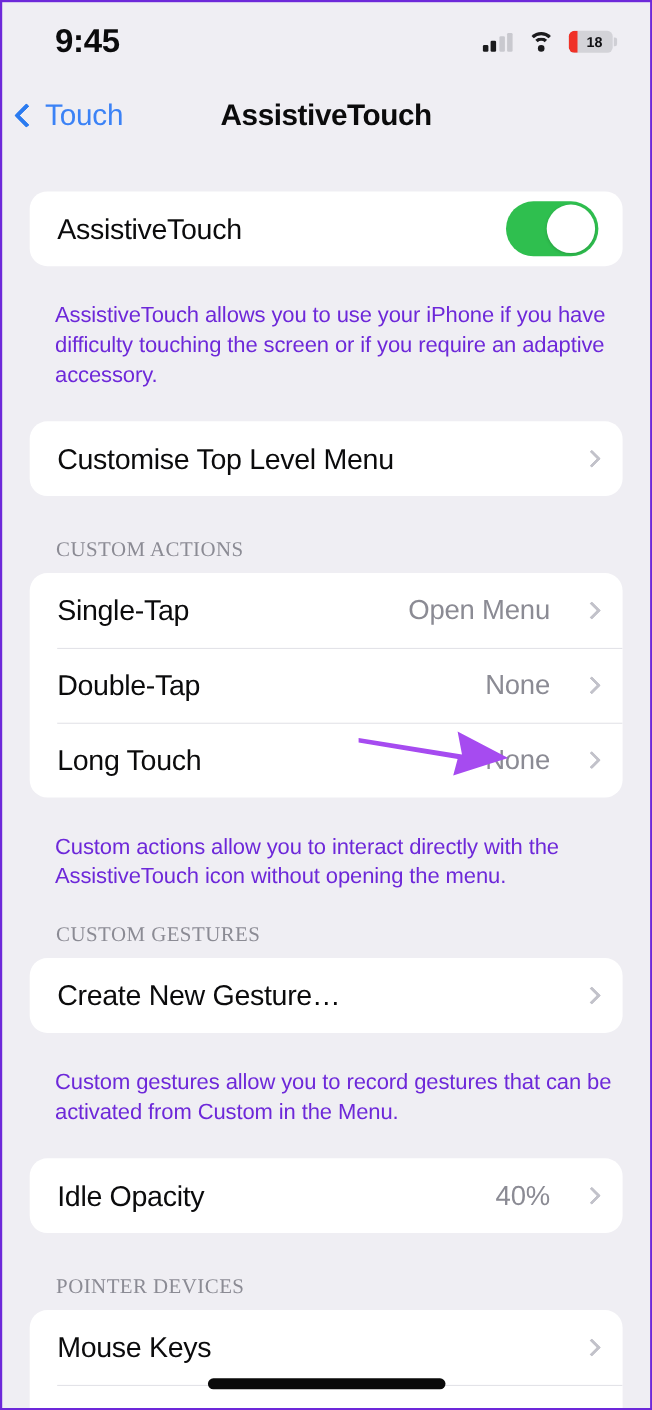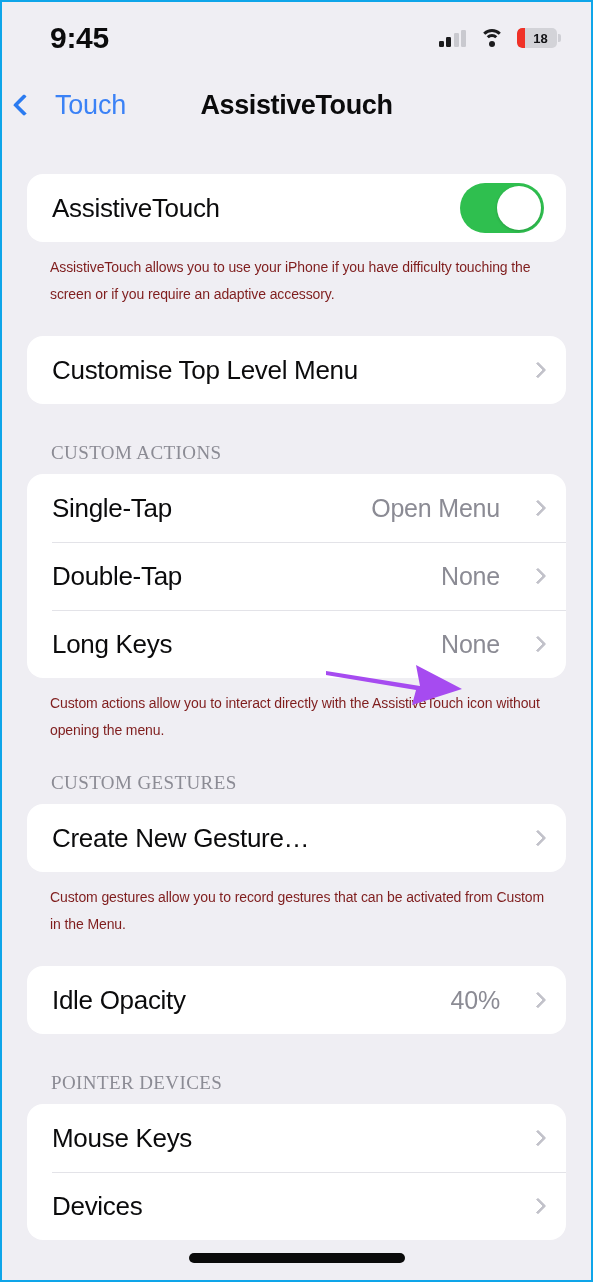--- a/index.html
+++ b/index.html
@@ -6,21 +6,21 @@
   html, body { width:593px; height:1282px; }
   body {
     font-family: "Liberation Sans", sans-serif;
     background:#efeef3;
     overflow:hidden;
   }
   .frame {
     position:relative;
     width:593px; height:1282px;
     background:#efeef3;
-    border:2px solid #0ea5e9;
+    border:2px solid #6d28d9;
     overflow:hidden;
   }
 
   
   .statusbar {
     position:relative;
     height:72px;
     display:flex; align-items:center;
     justify-content:space-between;
     padding:0 34px 0 48px;
@@ -68,21 +68,21 @@
     position:absolute; right:-3.5px; top:6px; width:2.5px; height:8px;
     background:#cfcfd5; border-radius:0 2px 2px 0;
   }
 
   
   .navbar {
     position:relative; height:62px;
     display:flex; align-items:center;
   }
   .back {
-    display:flex; align-items:center; gap:23px;
+    display:flex; align-items:center; gap:9px;
     position:absolute; left:14px;
     cursor:pointer;
   }
   .back .chev {
     width:16px; height:16px;
     border-left:4px solid #2b7bf0; border-bottom:4px solid #2b7bf0;
     transform:rotate(45deg);
     border-radius:2px;
   }
   .back-label { font-size:27px; color:#3b82f6; letter-spacing:-0.2px; }
@@ -95,23 +95,24 @@
   
   .content { padding:0 25px; }
 
   .group-header {
     font-size:19px; color:#8b8b94;
     letter-spacing:0.4px;
     padding:0 2px 10px 24px;
     font-family:Liberation Serif, serif;
   }
   .footer-text {
-    font-size:14px; line-height:27px; color:#7f1d1d;
+    font-size:20px; line-height:27px; color:#6d28d9;
     padding:12px 10px 0 23px;
     letter-spacing:-0.1px;
+    margin-top:20px;
   }
 
   .card {
     background:#fff;
     border-radius:16px;
     overflow:hidden;
   }
   .row {
     display:flex; align-items:center;
     min-height:68px;
@@ -242,21 +243,21 @@
         <span class="row-label">Single-Tap</span>
         <span class="row-value">Open Menu</span>
         <span class="disclosure"></span>
       </div>
       <div class="row">
         <span class="row-label">Double-Tap</span>
         <span class="row-value">None</span>
         <span class="disclosure"></span>
       </div>
       <div class="row">
-        <span class="row-label">Long Keys</span>
+        <span class="row-label">Long Touch</span>
         <span class="row-value">None</span>
         <span class="disclosure"></span>
       </div>
     </div>
     <div class="footer-text">Custom actions allow you to interact directly with the AssistiveTouch icon without opening the menu.</div>
 
     <div class="sp-28"></div>
 
     <div class="group-header">CUSTOM GESTURES</div>
     <div class="card">

